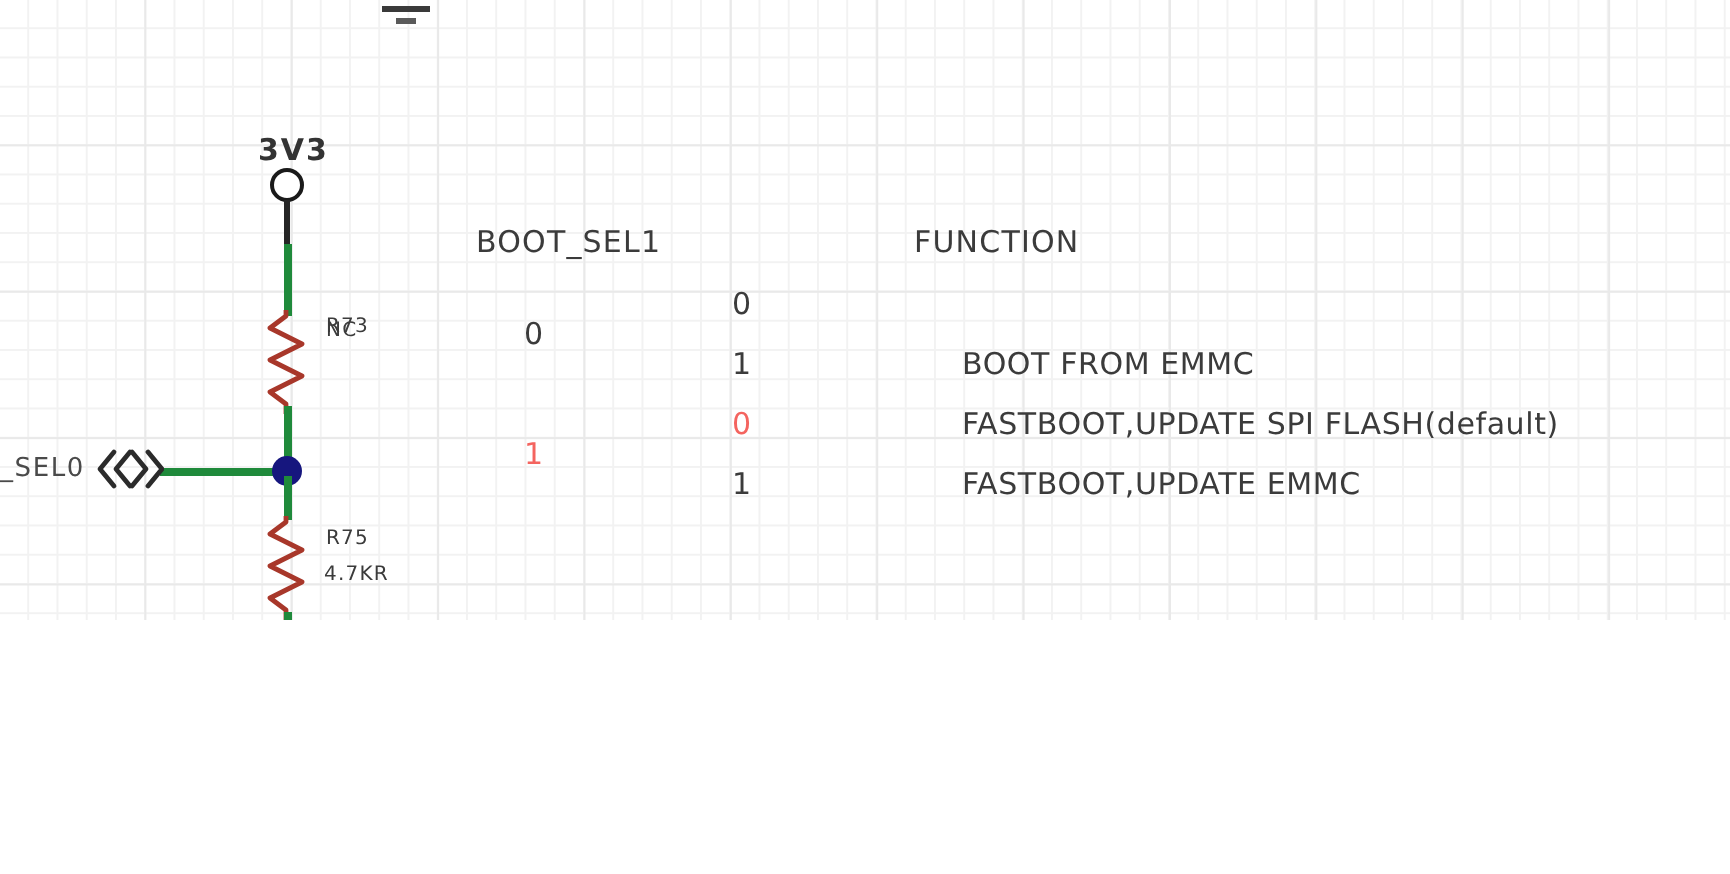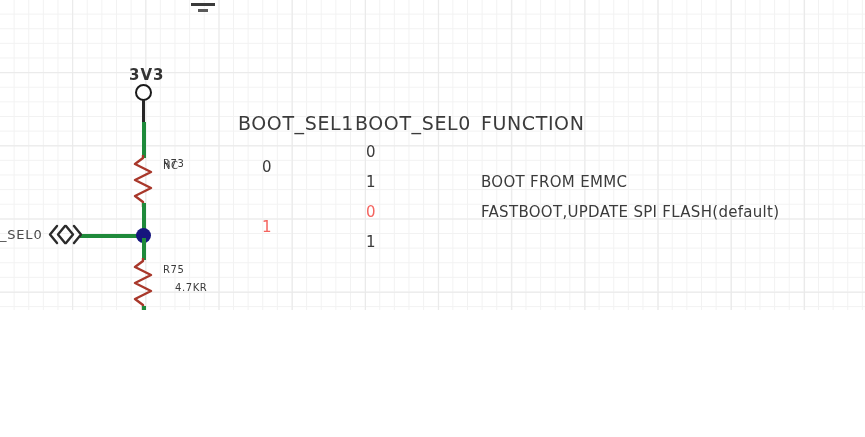--- a/index.html
+++ b/index.html
@@ -91,21 +91,21 @@
   .lbl-net {
     font-size: 13px;
     color: #4a4a4a;
     letter-spacing: 0.8px;
     font-weight: normal;
   }
 
   
   .tbl-head {
     position: absolute;
-    font-size: 19px;
+    font-size: 15px;
     color: #3b3b3b;
     letter-spacing: 0.6px;
     white-space: nowrap;
   }
   .tbl-cell {
     position: absolute;
     font-size: 15px;
     color: #3b3b3b;
     white-space: nowrap;
     letter-spacing: 0.3px;
@@ -153,38 +153,38 @@
   </svg>
 
   <div class="junction" style="left:136px; top:228px;"></div>
 
   <div class="wire-v" style="left:141.5px; top:238px; height:22px;"></div>
 
   <svg class="abs" style="left:130px; top:258px;" width="26" height="52" viewBox="0 0 26 52">
     <polyline points="13,0 13,3 5,9 21,17 5,25 21,33 5,41 13,47 13,52" fill="none" stroke="#a8372a" stroke-width="2.4" stroke-linejoin="round" stroke-linecap="round"></polyline>
   </svg>
   <div class="lbl lbl-ref" style="left:163px; top:264px;">R75</div>
-  <div class="lbl lbl-ref" style="left:175px; top:282px;">4.7KR</div>
+  <div class="lbl lbl-ref" style="left:162px; top:282px;">4.7KR</div>
 
   <div class="wire-v" style="left:141.5px; top:306px; height:38px;"></div>
   <div class="stub-v" style="left:142px; top:342px; height:22px;"></div>
 
   <div class="gnd-bar" style="left:124px; top:363px; width:38px; height:3.5px; background:#2f2f2f;"></div>
   <div class="gnd-bar" style="left:130px; top:371px; width:26px; height:3px; background:#5a5a5a;"></div>
   <div class="gnd-bar" style="left:135px; top:377px; width:16px; height:3px; background:#6a6a6a;"></div>
   <div class="gnd-bar" style="left:139px; top:383px; width:8px; height:2.5px; background:#8a8a8a;"></div>
 
   <div class="tbl-head" style="left:238px; top:112px;">BOOT_SEL1</div>
-  <div class="tbl-head" style="left:355px; top:112px;">BOOT_SEL0</div>
-  <div class="tbl-head" style="left:481px; top:112px;">FUNCTION</div>
+  <div class="tbl-head" style="left:457px; top:112px;">FUNCTION</div>
 
   <div class="tbl-cell" style="left:262px; top:158px;">0</div>
   <div class="tbl-cell red" style="left:262px; top:218px;">1</div>
 
   <div class="tbl-cell" style="left:366px; top:143px;">0</div>
   <div class="tbl-cell" style="left:366px; top:173px;">1</div>
   <div class="tbl-cell red" style="left:366px; top:203px;">0</div>
   <div class="tbl-cell" style="left:366px; top:233px;">1</div>
 
   <div class="tbl-func" style="left:481px; top:203px;">FASTBOOT,UPDATE SPI FLASH(default)</div>
   <div class="tbl-func" style="left:481px; top:173px;">BOOT FROM EMMC</div>
+  <div class="tbl-func" style="left:481px; top:233px;">FASTBOOT,UPDATE EMMC</div>
 
 </div>
 
 </body></html>

